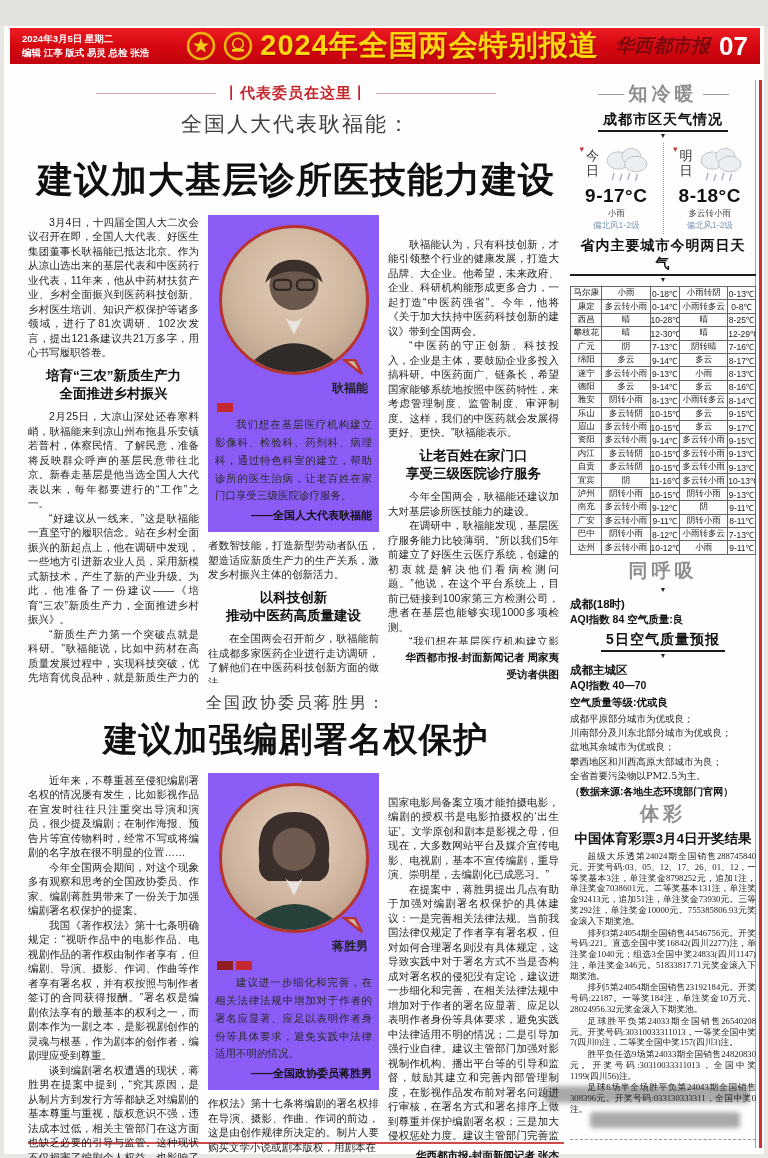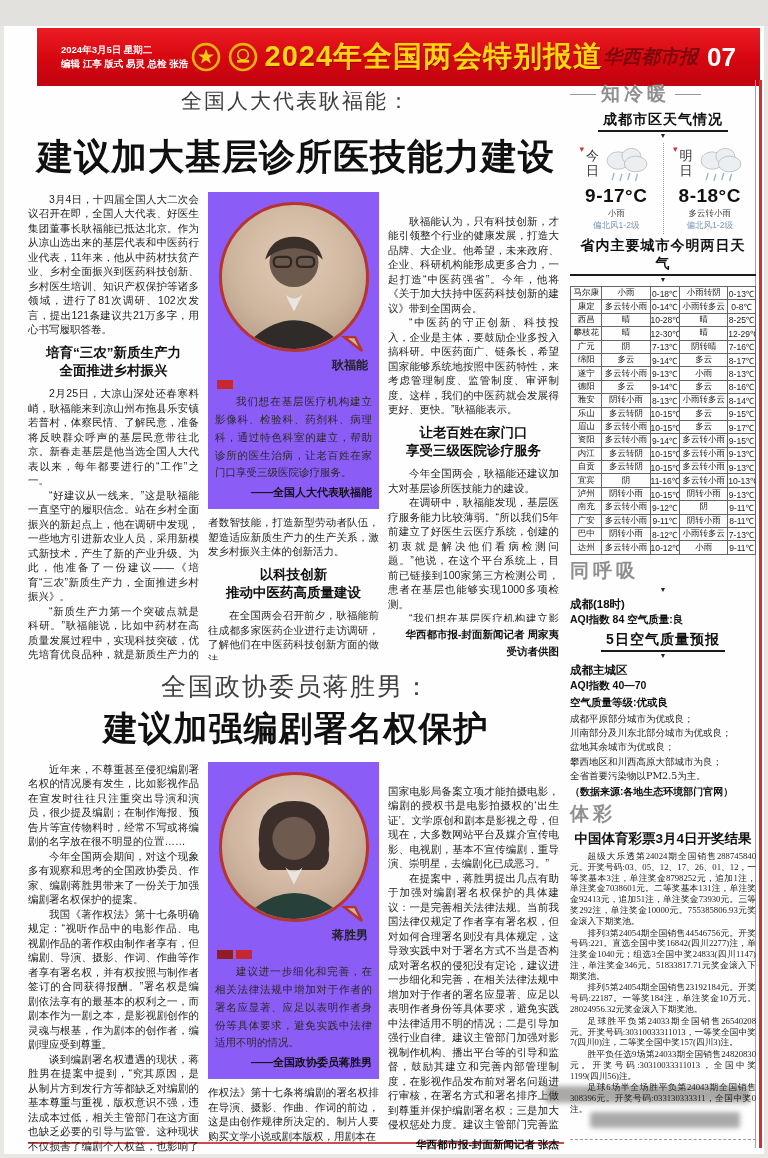--- a/index.html
+++ b/index.html
@@ -2,23 +2,23 @@
 <html><head>
 <meta charset="utf-8">
 <style>
   * { margin:0; padding:0; box-sizing:border-box; }
   html,body { width:768px; height:1158px; }
   body { position:relative; background:#e9e7e4; font-family:"Liberation Sans", sans-serif; overflow:hidden; }
   .paper { position:absolute; left:4px; right:4px; top:0; bottom:4px; background:#fefefe; }
   .scan-top { position:absolute; top:0; left:0; right:0; height:26px; background:#e3e1de; }
 
   
-  .banner { position:absolute; left:10px; right:8px; top:28px; height:58px;
+  .banner { position:absolute; left:10px; right:8px; top:28px; height:36px;
     background:linear-gradient(180deg,#ec1c24 0%,#d5060f 55%,#c00410 100%);
-    display:flex; align-items:center; padding:0 24px;margin-left:27px; }
+    display:flex; align-items:center; padding:0 12px; }
   .banner-left { width:148px; color:#fff; font-size:9.5px; font-weight:bold; line-height:1.5; }
   .banner-center { flex:1; display:flex; align-items:center; justify-content:center; gap:7px; }
   .emblem { width:30px; height:30px; flex:0 0 auto; }
   .banner-title { font-size:29px; font-weight:900; color:#ffd60f; letter-spacing:1px;
     text-shadow:1px 1px 0 rgba(120,0,0,.55); white-space:nowrap; }
   .banner-right { display:flex; align-items:center; gap:9px; }
   .masthead { font-family:"Liberation Serif", serif; font-style:italic; font-weight:bold;
     font-size:19px; color:#79090d; white-space:nowrap; }
   .page-no { color:#fff; font-size:26px; font-weight:900; }
 
@@ -57,21 +57,21 @@
   .photo-caption { text-align:right; font-weight:bold; font-size:12px; color:#222; margin:5px 4px 6px 0; }
   .q-bullets { display:flex; gap:3px; margin:2px 0 4px 2px; }
   .q-bullet { width:16px; height:9px; background:#c5282f; display:inline-block; }
   .q-bullet.dark { background:#8f1d22; }
   .quote-text { font-family:"DejaVu Serif", serif; font-size:10.5px; line-height:1.7; color:#2a2a2a; text-align:justify; text-indent:2em; }
   .quote-attr { text-align:right; font-weight:bold; font-size:11px; color:#111; margin-top:3px; }
 
   
   .sidebar { position:absolute; left:570px; top:80px; width:186px; height:1060px;
     display:flex; flex-direction:column; border-bottom:1px dashed #9a9a9a; padding-bottom:4px; }
-  .sb-hollow { display:flex; align-items:center; justify-content:flex-start; gap:5px;
+  .sb-hollow { display:flex; align-items:center; justify-content:center; gap:5px;
     color:#8f8f8f; font-weight:800; font-size:19px; letter-spacing:4px; margin:1px 0 2px; }
   .sb-hollow .hl { width:26px; height:1px; background:#9a9a9a; }
   .sb-title { text-align:center; margin:1px 0 0; }
   .sb-title span { display:inline-block; font-weight:900; font-size:14px; color:#111;
     border-bottom:2px solid #1a1a1a; padding:0 5px 1px; letter-spacing:1px; }
   .sb-tri { text-align:center; font-size:7px; line-height:7px; color:#222; margin-bottom:2px; }
   .now-weather { display:flex; margin:2px 0 2px; }
   .nw-half { flex:1; display:flex; flex-direction:column; align-items:center; padding:1px 0 2px; }
   .nw-half.first { border-right:1px dotted #999; }
   .nw-top { display:flex; align-items:center; gap:2px; }
@@ -129,20 +129,25 @@
   </div>
 </div>
 
 <div class="edge-red"></div>
 <div class="edge-red2"></div>
 <div class="bottom-rule"></div>
 
 <div class="main">
 
   <div>
+    <div class="badge-row">
+      <div class="badge-line"></div>
+      <div class="badge-text">丨代表委员在这里丨</div>
+      <div class="badge-line"></div>
+    </div>
     <div class="kicker">全国人大代表耿福能：</div>
     <div class="headline1">建议加大基层诊所医技能力建设</div>
 
     <div class="cols cols1">
       <div class="col">
         <p class="body">3月4日，十四届全国人大二次会议召开在即，全国人大代表、好医生集团董事长耿福能已抵达北京。作为从凉山选出来的基层代表和中医药行业代表，11年来，他从中药材扶贫产业、乡村全面振兴到医药科技创新、乡村医生培训、知识产权保护等诸多领域，进行了81次调研、102次发言，提出121条建议共21万多字，用心书写履职答卷。</p>
         <div class="subhead">
           <div>培育“三农”新质生产力</div>
           <div>全面推进乡村振兴</div>
         </div>
@@ -197,21 +202,21 @@
         </div>
         <div class="byline">
           <div>华西都市报-封面新闻记者 周家夷</div>
           <div>受访者供图</div>
         </div>
       </div>
     </div>
   </div>
 
   <div style="margin-top:10px">
-    <div class="kicker" style="font-size:25px">全国政协委员蒋胜男：</div>
+    <div class="kicker" style="font-size:16px">全国政协委员蒋胜男：</div>
     <div class="headline2">建议加强编剧署名权保护</div>
 
     <div class="cols cols2">
       <div class="col">
         <p class="body">近年来，不尊重甚至侵犯编剧署名权的情况屡有发生，比如影视作品在宣发时往往只注重突出导演和演员，很少提及编剧；在制作海报、预告片等宣传物料时，经常不写或将编剧的名字放在很不明显的位置……</p>
         <p class="body">今年全国两会期间，对这个现象多有观察和思考的全国政协委员、作家、编剧蒋胜男带来了一份关于加强编剧署名权保护的提案。</p>
         <p class="body">我国《著作权法》第十七条明确规定：“视听作品中的电影作品、电视剧作品的著作权由制作者享有，但编剧、导演、摄影、作词、作曲等作者享有署名权，并有权按照与制作者签订的合同获得报酬。”署名权是编剧依法享有的最基本的权利之一，而剧本作为一剧之本，是影视剧创作的灵魂与根基，作为剧本的创作者，编剧理应受到尊重。</p>
         <p class="body">谈到编剧署名权遭遇的现状，蒋胜男在提案中提到，“究其原因，是从制片方到发行方等都缺乏对编剧的基本尊重与重视，版权意识不强，违法成本过低，相关主管部门在这方面也缺乏必要的引导与监管。这种现状不仅损害了编剧个人权益，也影响了行业健康发展。尊重和保护原创是知识产权高举的旗帜。万物得其本而生，编剧是剧本的原创者，《著</p>
       </div>
 

